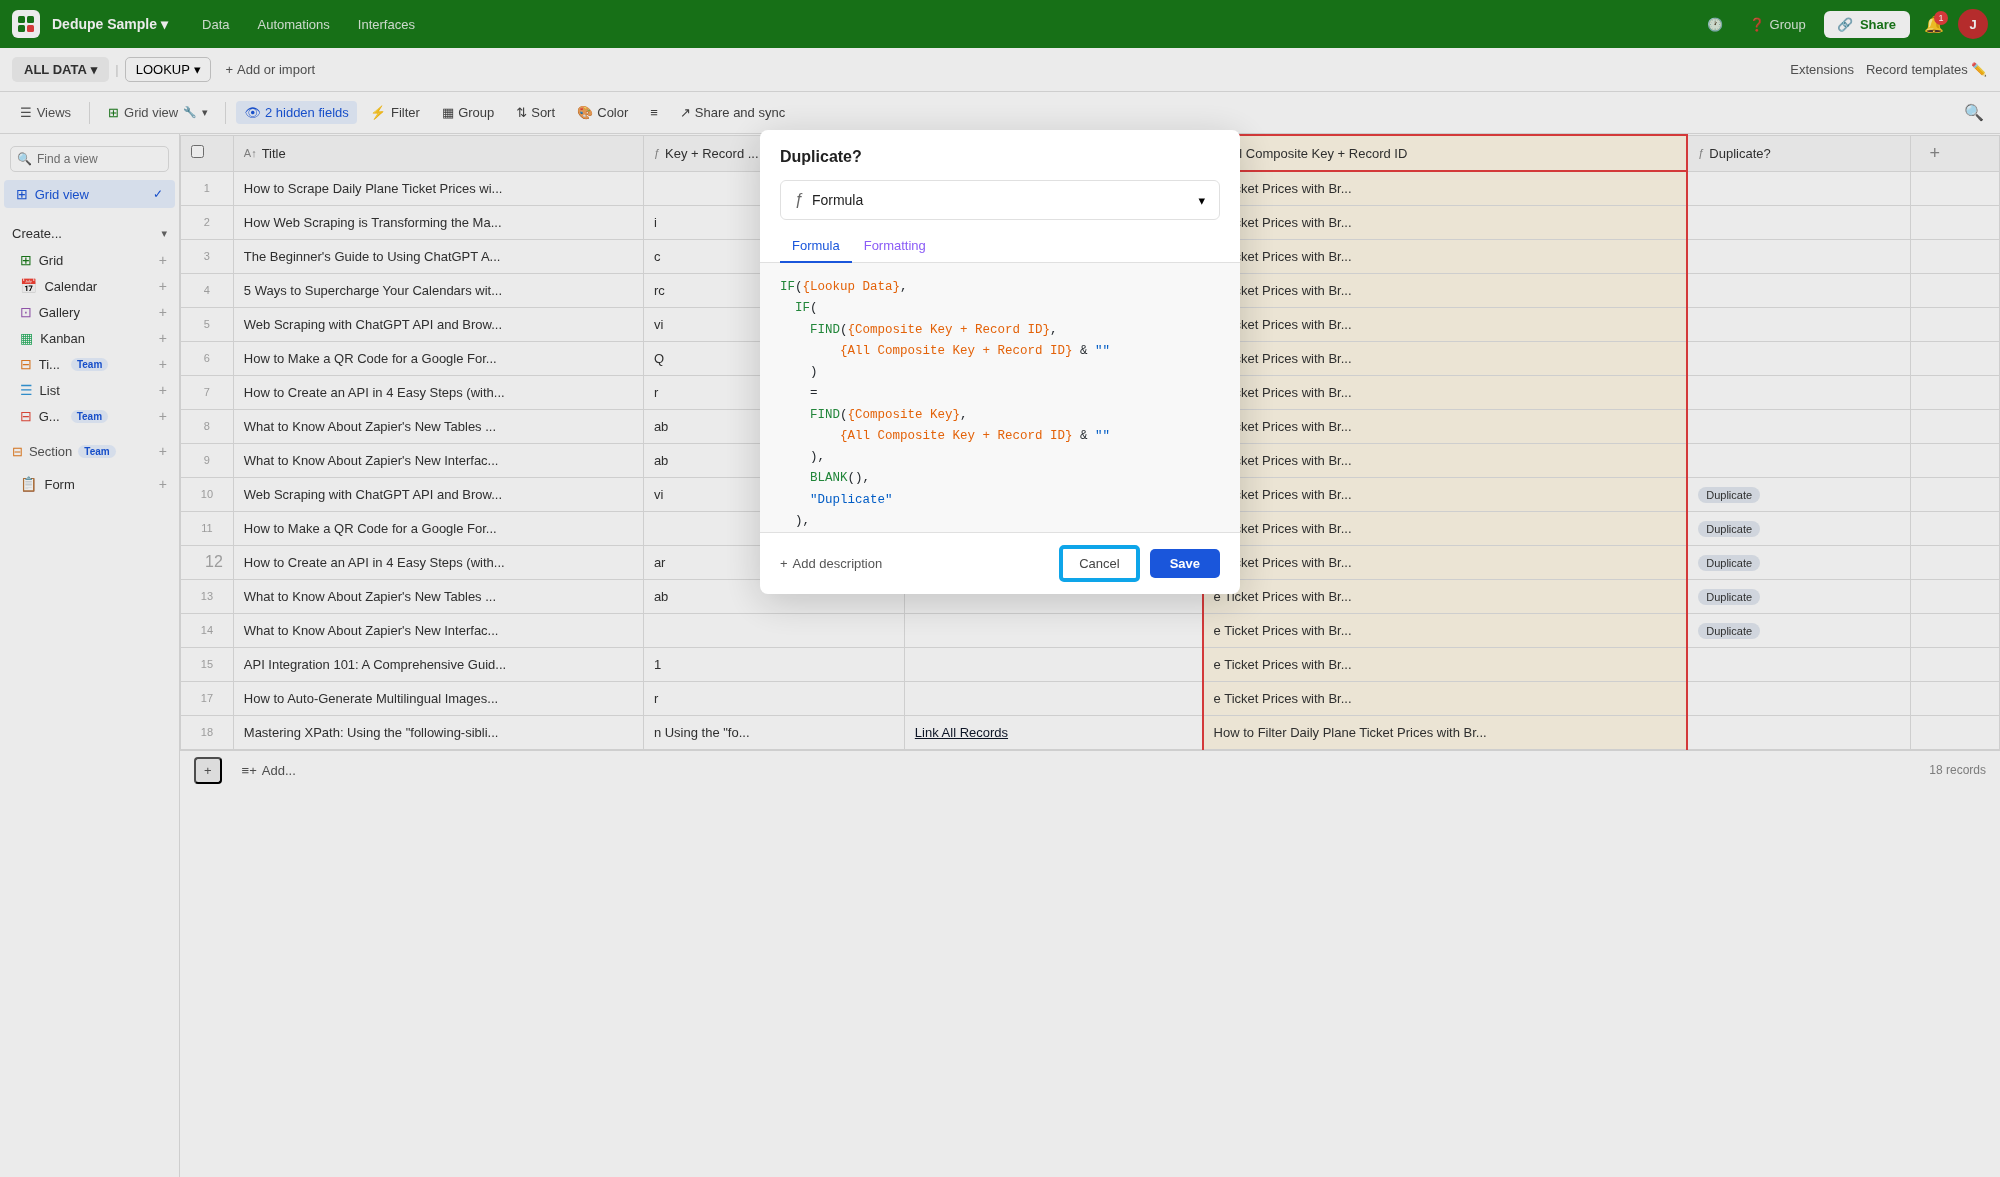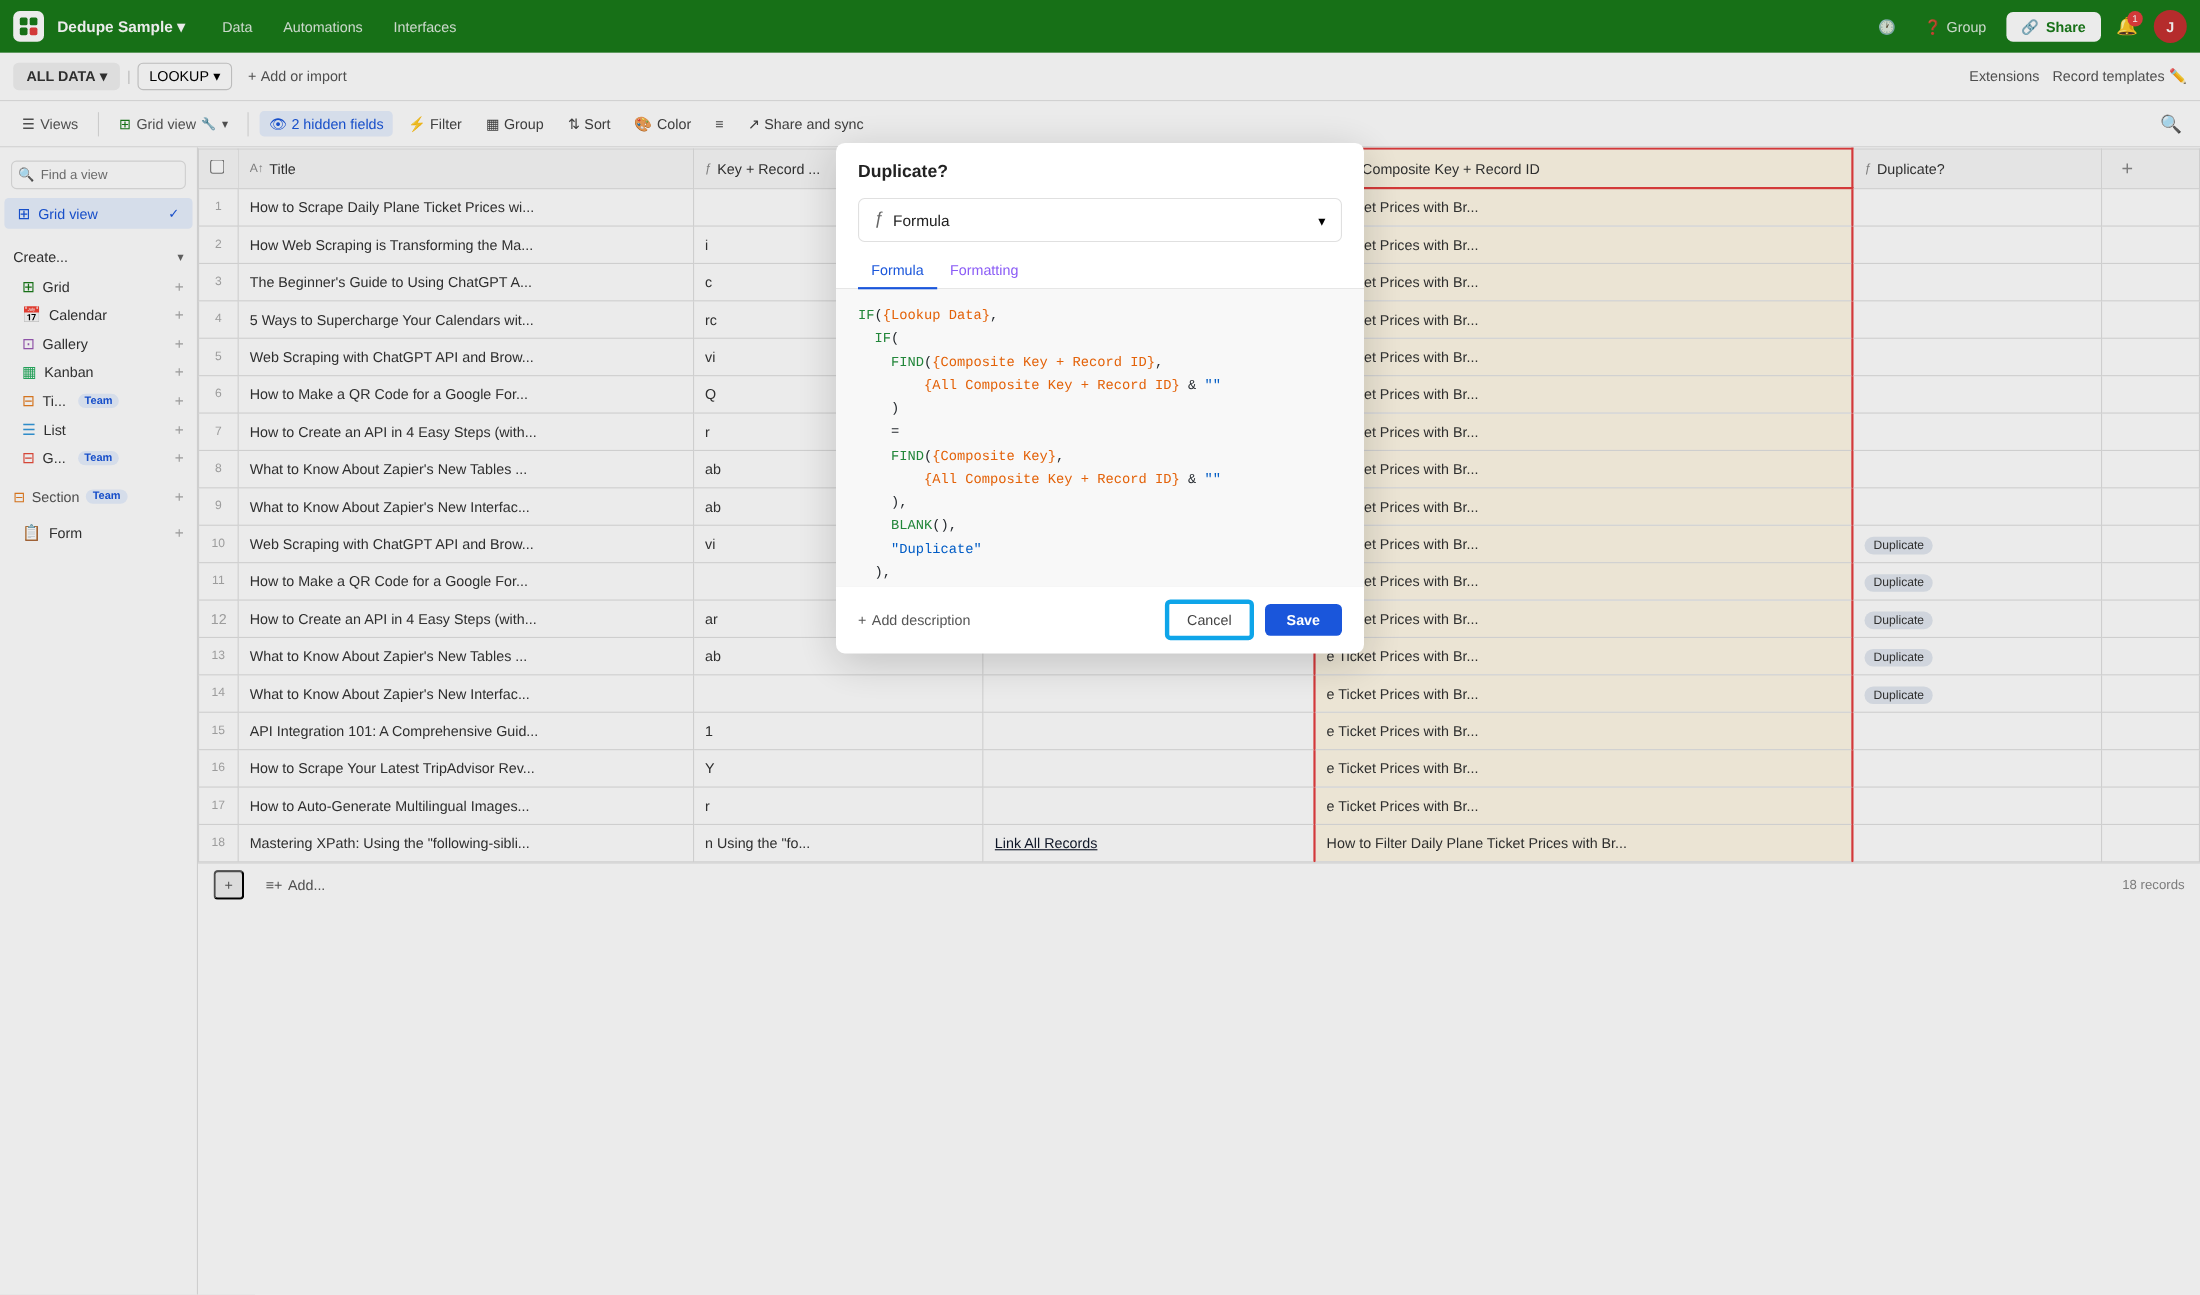--- a/index.html
+++ b/index.html
@@ -655,21 +655,21 @@
             </td>
             <td style="max-width: 220px;">How to Make a QR Code for a Google For...</td>
             <td></td>
             <td></td>
             <td class="col-highlighted">e Ticket Prices with Br...</td>
             <td><span class="duplicate-badge">Duplicate</span></td>
             <td></td>
           </tr>
           <tr>
             <td class="checkbox-cell">
-              <span style="font-size: 13px; color: rgb(170, 170, 170); display: block; text-align: right;">12</span>
+              <span style="font-size: 16px; color: rgb(170, 170, 170); display: block; text-align: right; margin-left: 14px;">12</span>
             </td>
             <td style="max-width: 220px;">How to Create an API in 4 Easy Steps (with...</td>
             <td>ar</td>
             <td></td>
             <td class="col-highlighted">e Ticket Prices with Br...</td>
             <td><span class="duplicate-badge">Duplicate</span></td>
             <td></td>
           </tr>
           <tr>
             <td class="checkbox-cell">
@@ -692,31 +692,20 @@
             <td class="col-highlighted">e Ticket Prices with Br...</td>
             <td><span class="duplicate-badge">Duplicate</span></td>
             <td></td>
           </tr>
           <tr>
             <td class="checkbox-cell">
               <span style="font-size: 11px; color: rgb(170, 170, 170); display: block; text-align: center;">15</span>
             </td>
             <td style="max-width: 220px;">API Integration 101: A Comprehensive Guid...</td>
             <td>1</td>
-            <td></td>
-            <td class="col-highlighted">e Ticket Prices with Br...</td>
-            <td></td>
-            <td></td>
-          </tr>
-          <tr>
-            <td class="checkbox-cell">
-              <span style="font-size: 11px; color: rgb(170, 170, 170); display: block; text-align: center;">16</span>
-            </td>
-            <td style="max-width: 220px;">How to Scrape Your Latest TripAdvisor Rev...</td>
-            <td>Y</td>
             <td></td>
             <td class="col-highlighted">e Ticket Prices with Br...</td>
             <td></td>
             <td></td>
           </tr>
           <tr>
             <td class="checkbox-cell">
               <span style="font-size: 11px; color: rgb(170, 170, 170); display: block; text-align: center;">17</span>
             </td>
             <td style="max-width: 220px;">How to Auto-Generate Multilingual Images...</td>

